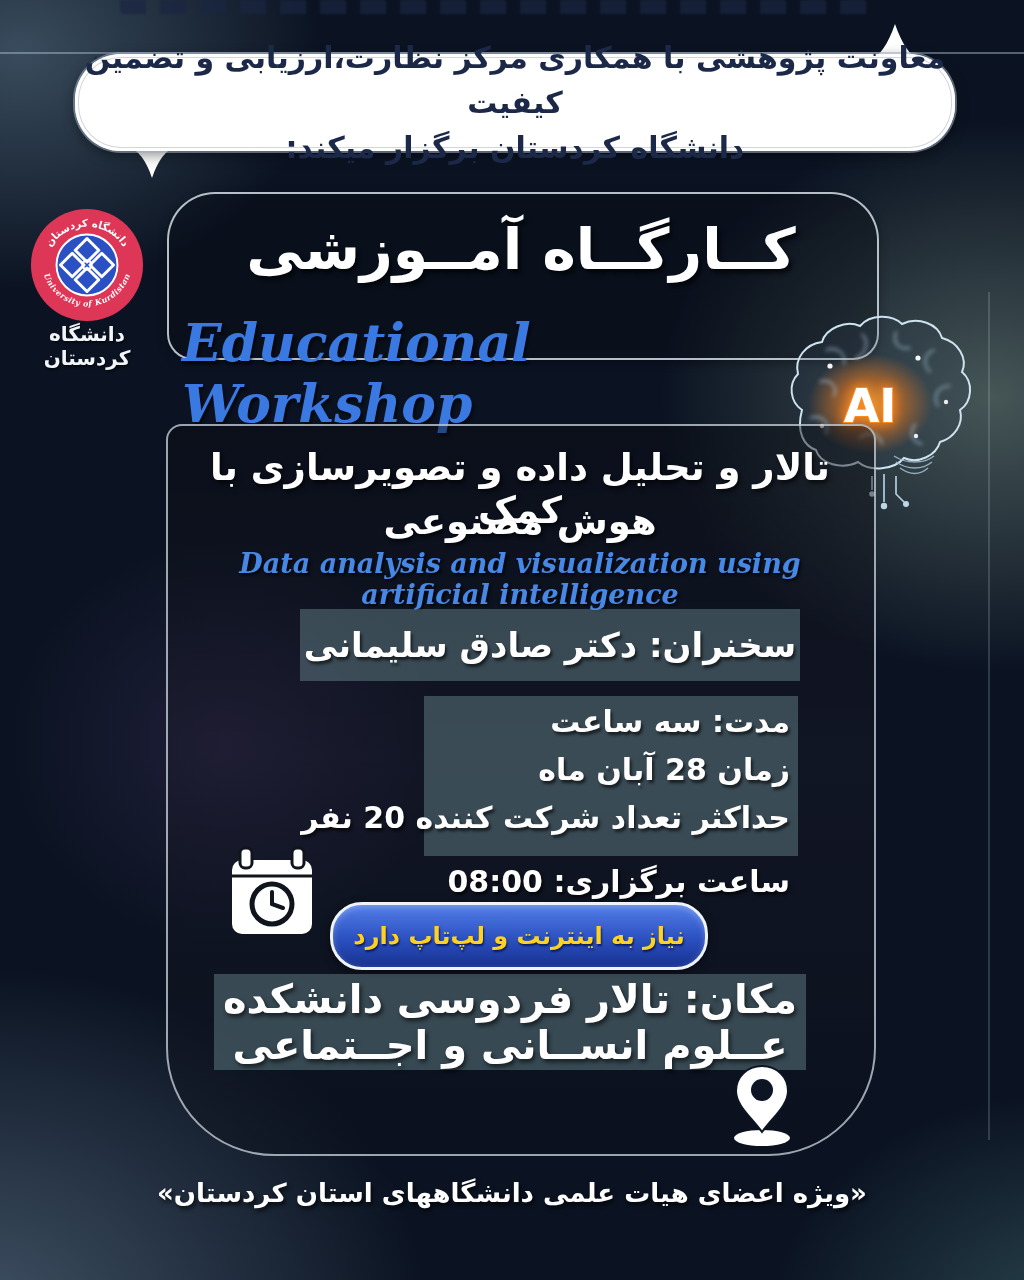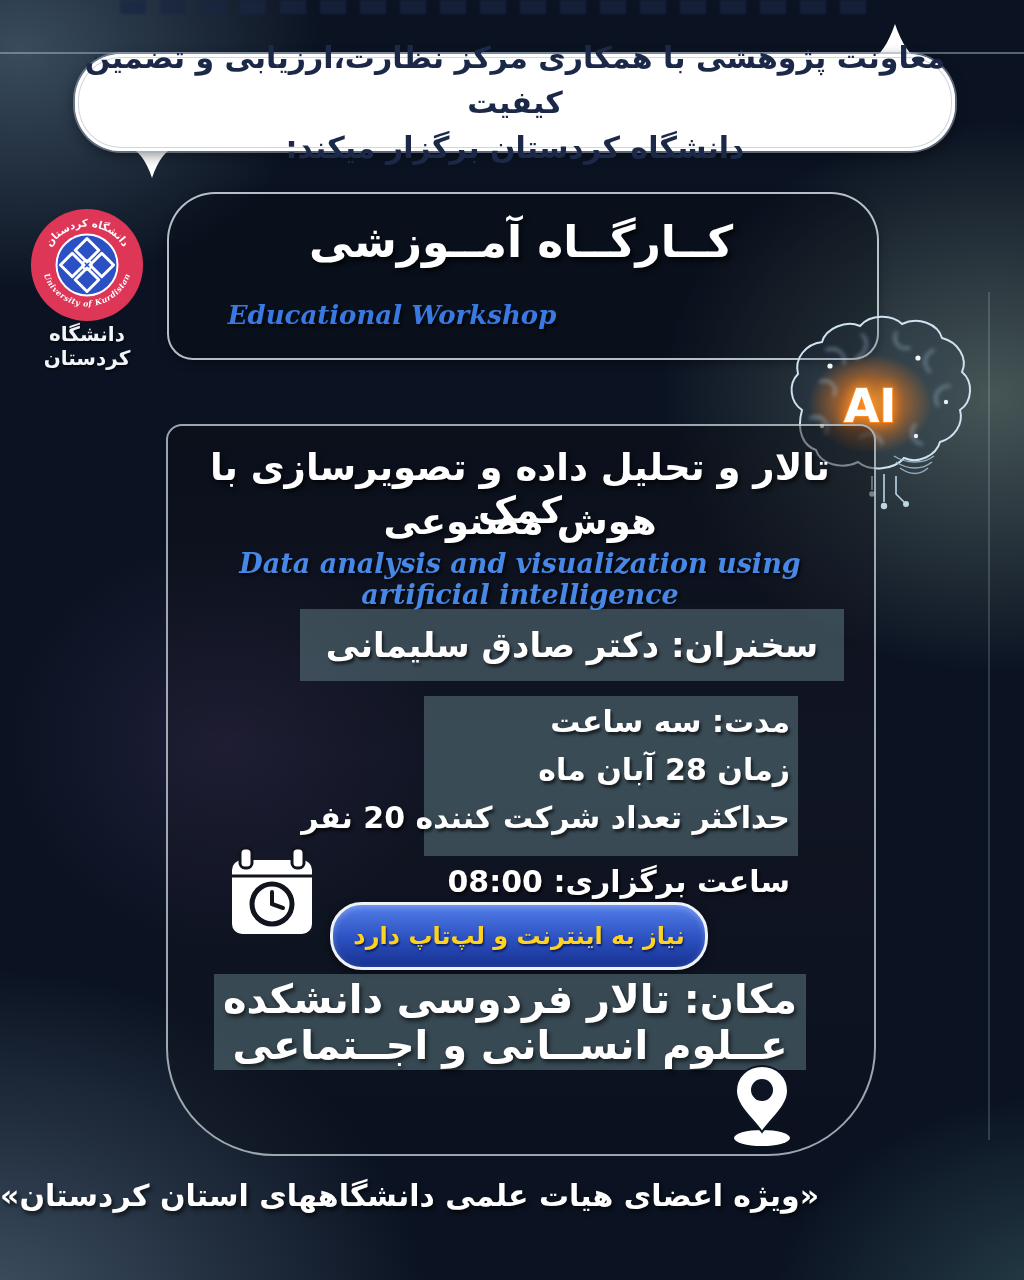--- a/index.html
+++ b/index.html
@@ -31,61 +31,61 @@
   .tail{fill:#ffffff;}
   
   .logo-wrap{left:28px;top:206px;width:118px;height:118px;}
   .logo-caption{left:8px;top:322px;width:158px;text-align:center;color:#f2f5f9;
     font-size:20px;font-weight:bold;direction:rtl;text-shadow:1px 2px 2px rgba(0,0,0,0.6);}
   
   .title-card{left:167px;top:192px;width:708px;height:164px;border:2px solid rgba(212,222,232,0.85);
     border-radius:48px 48px 26px 26px;background:rgba(6,9,15,0.30);
     box-shadow:0 3px 10px rgba(0,0,0,0.35);}
   .title-fa{left:167px;top:216px;width:708px;text-align:center;direction:rtl;color:#ffffff;
-    font-size:44px;font-weight:bold;letter-spacing:1px;text-shadow:3px 4px 4px rgba(0,0,0,0.65);}
-  .title-en{left:182px;top:300px;width:420px;color:#3b79e2;font-size:26px;font-weight:bold;
+    font-size:57px;font-weight:bold;letter-spacing:1px;text-shadow:3px 4px 4px rgba(0,0,0,0.65);}
+  .title-en{left:182px;top:312px;width:420px;color:#3b79e2;font-size:52px;font-weight:bold;
     font-style:italic;font-family:"DejaVu Serif","Liberation Serif",serif;
-    text-shadow:2px 3px 3px rgba(0,0,0,0.6);text-align:center;}
+    text-shadow:2px 3px 3px rgba(0,0,0,0.6);}
   
   .brain{left:766px;top:306px;width:224px;height:212px;}
   
   .main-card{left:166px;top:424px;width:706px;height:728px;
     border:2px solid rgba(206,216,226,0.75);border-radius:16px 16px 108px 108px;
     background:linear-gradient(180deg, rgba(10,12,18,0.45) 0%, rgba(32,28,40,0.30) 45%, rgba(12,16,26,0.40) 100%);}
   .ws-line1{left:180px;top:446px;width:680px;text-align:center;direction:rtl;color:#fff;
     font-size:37px;font-weight:bold;text-shadow:2px 3px 4px rgba(0,0,0,0.65);}
   .ws-line2{left:180px;top:500px;width:680px;text-align:center;direction:rtl;color:#fff;
     font-size:37px;font-weight:bold;text-shadow:2px 3px 4px rgba(0,0,0,0.65);}
   .ws-en{left:180px;top:548px;width:680px;text-align:center;color:#4788e6;font-size:27px;
     font-weight:bold;font-style:italic;font-family:"DejaVu Serif","Liberation Serif",serif;
     text-shadow:2px 2px 3px rgba(0,0,0,0.7);}
   .panel{background:rgba(125,164,168,0.38);}
-  .speaker-panel{left:300px;top:609px;width:544px;height:72px;display:flex;align-items:center;
+  .speaker-panel{left:300px;top:609px;width:500px;height:72px;display:flex;align-items:center;
     justify-content:center;}
   .speaker-text{direction:rtl;color:#fff;font-size:34px;font-weight:bold;
     text-shadow:2px 3px 3px rgba(0,0,0,0.6);}
   .details-panel{left:424px;top:696px;width:374px;height:160px;}
   .detail-row{position:absolute;right:8px;white-space:nowrap;direction:rtl;color:#fff;
     font-size:30px;font-weight:bold;text-shadow:2px 3px 3px rgba(0,0,0,0.6);}
   .row0{top:8px;} .row1{top:56px;} .row2{top:104px;} .row3{top:168px;}
   .calendar{left:226px;top:846px;width:92px;height:96px;}
   .pill{left:330px;top:902px;width:372px;height:62px;border-radius:32px;
     background:linear-gradient(180deg,#537ee9 0%,#2b50c0 55%,#17318f 100%);
     border:3px solid #eef3fa;box-shadow:0 3px 8px rgba(0,0,0,0.5), inset 0 2px 6px rgba(255,255,255,0.25);
     display:flex;align-items:center;justify-content:center;}
   .pill-text{direction:rtl;color:#ffd21f;font-size:24px;font-weight:bold;
     text-shadow:1px 2px 2px rgba(8,24,90,0.9);}
   .location-panel{left:214px;top:974px;width:592px;height:96px;}
   .loc-line1{left:214px;top:976px;width:592px;text-align:center;direction:rtl;color:#fff;
     font-size:40px;font-weight:bold;text-shadow:2px 3px 4px rgba(0,0,0,0.6);}
   .loc-line2{left:214px;top:1022px;width:592px;text-align:center;direction:rtl;color:#fff;
     font-size:40px;font-weight:bold;text-shadow:2px 3px 4px rgba(0,0,0,0.6);}
   .pin{left:728px;top:1064px;width:68px;height:82px;}
-  .footer-note{left:0;top:1178px;width:1024px;text-align:left;direction:rtl;color:#fff;
-    font-size:30px;font-weight:bold;text-shadow:2px 3px 4px rgba(0,0,0,0.7);}
+  .footer-note{left:0;top:1178px;width:1024px;text-align:center;direction:rtl;color:#fff;
+    font-size:26px;font-weight:bold;text-shadow:2px 3px 4px rgba(0,0,0,0.7);}
 </style>
 </head>
 <body>
 
 <div id="poster">
 
   <div class="abs cropped-text"></div>
   <div class="abs hairline-h"></div>
   <div class="abs hairline-v"></div>
 

